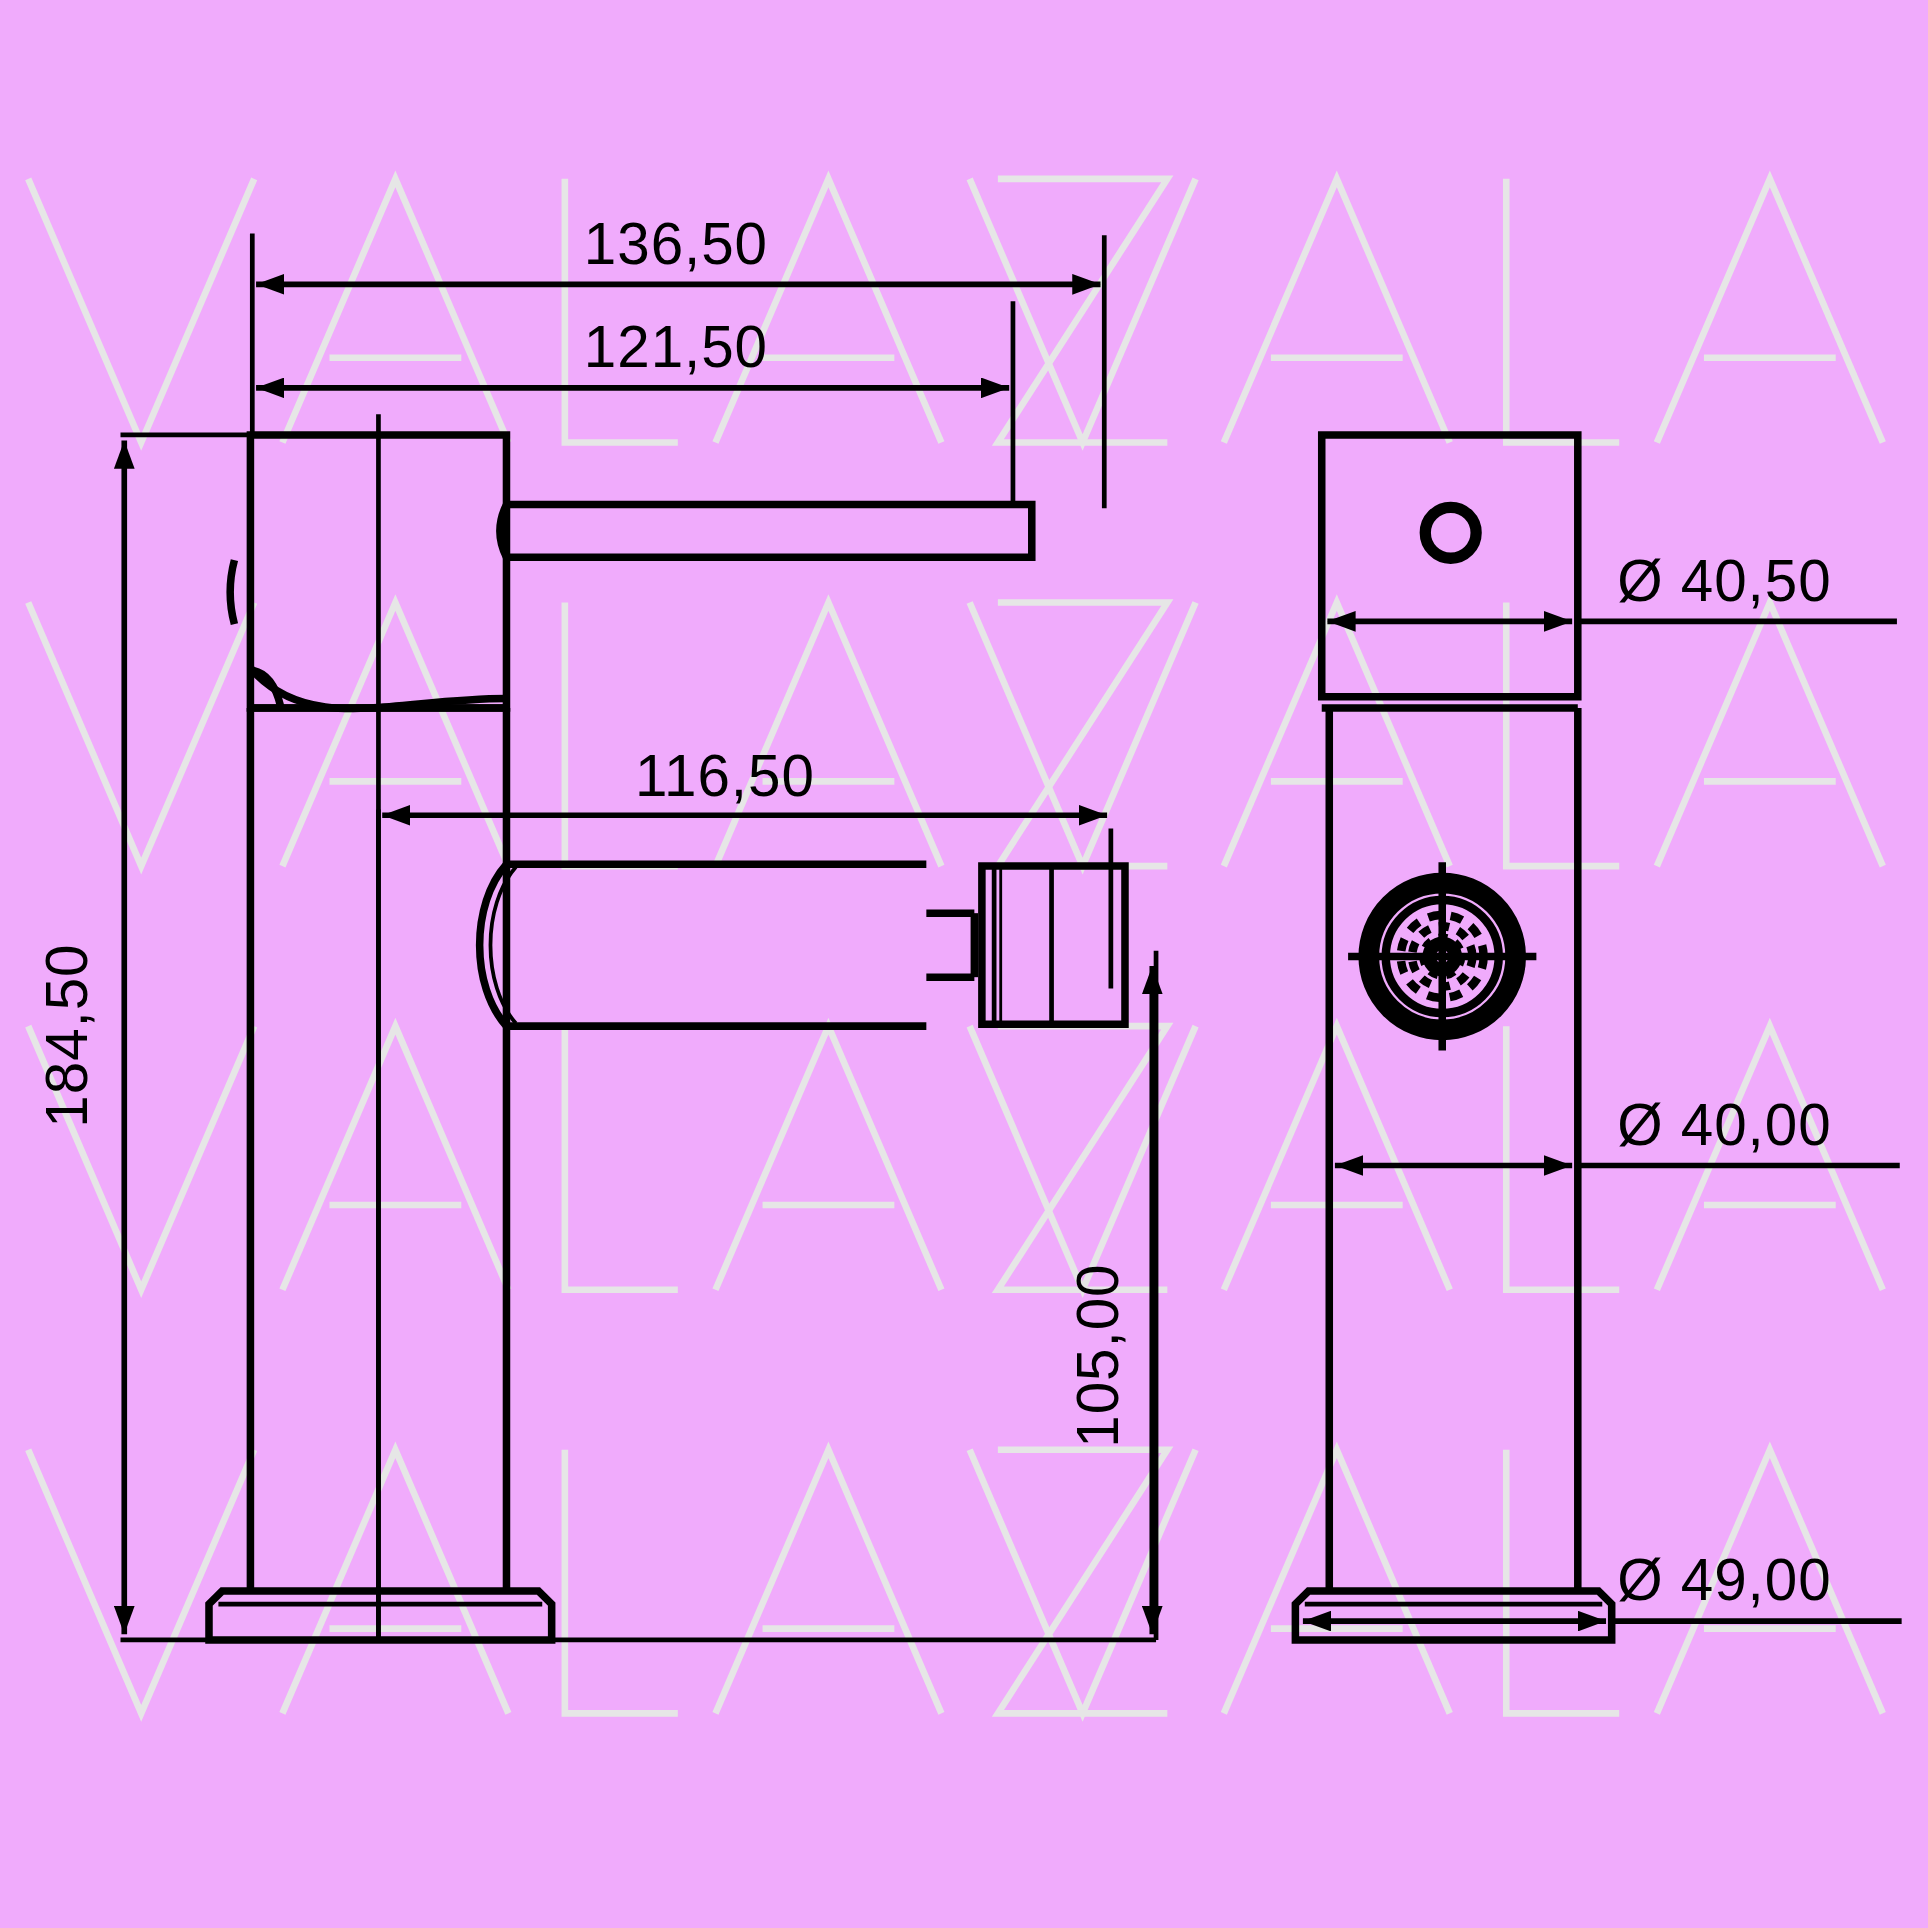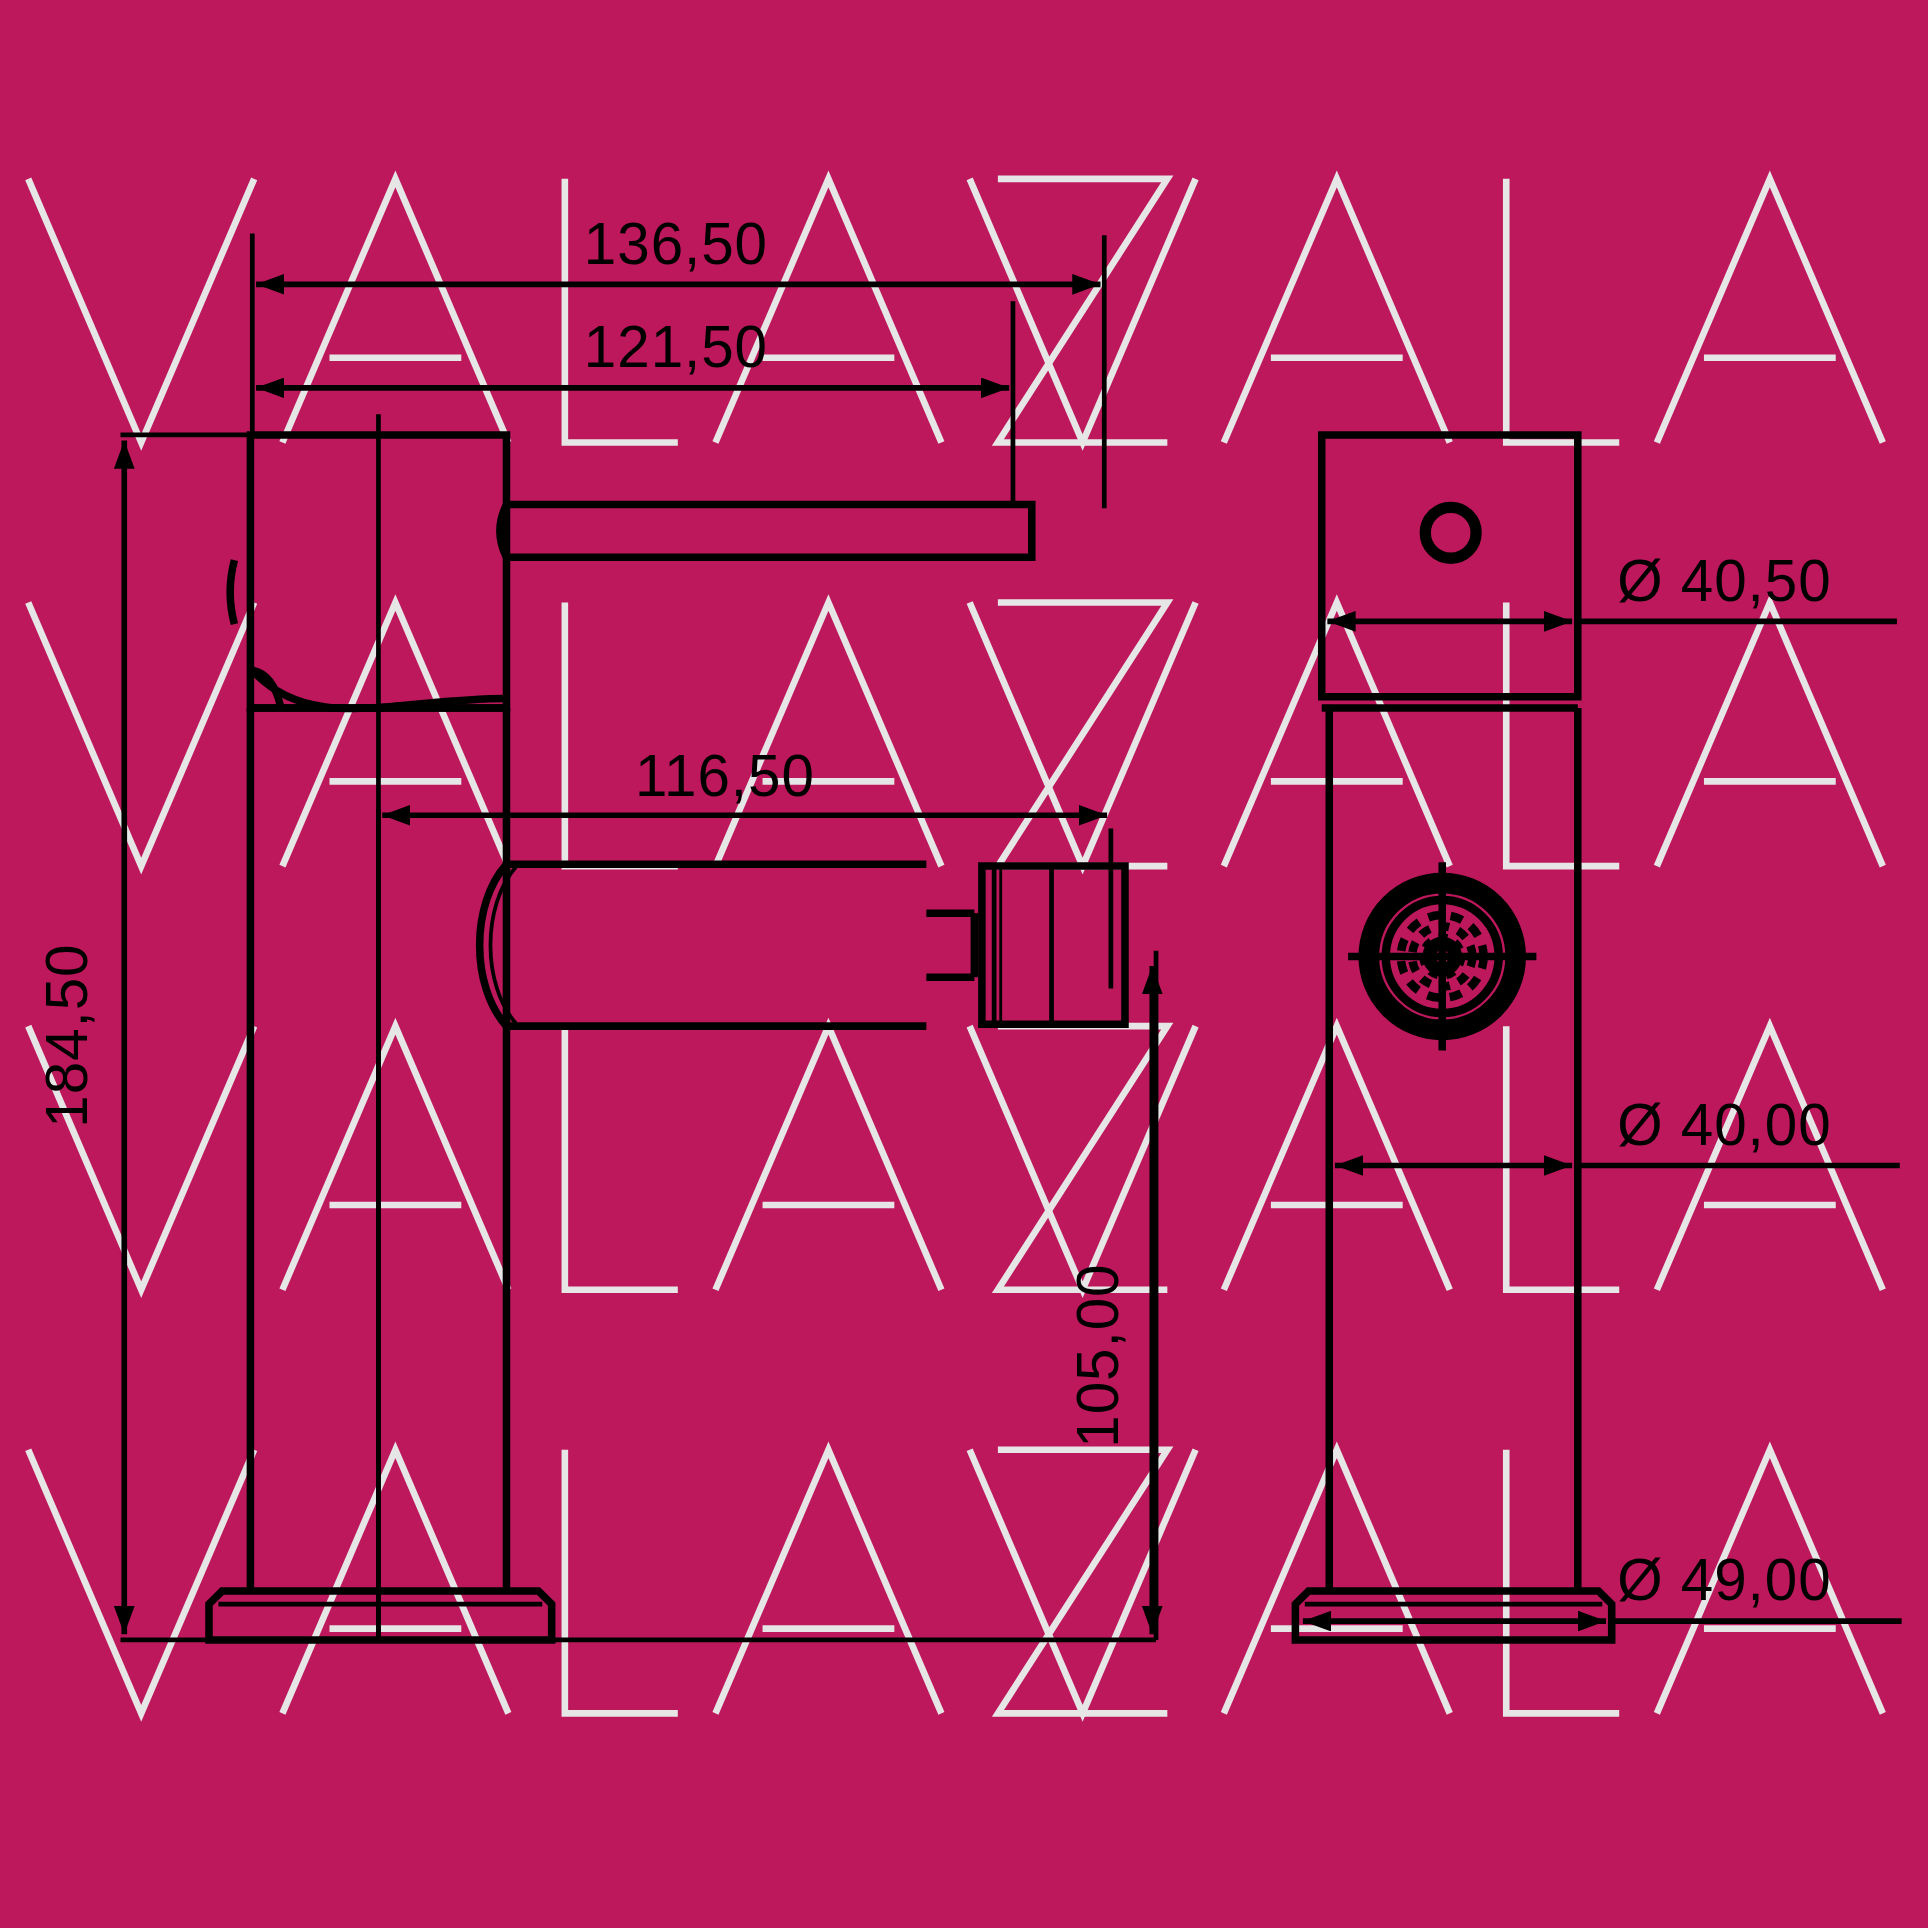--- a/index.html
+++ b/index.html
@@ -4,21 +4,21 @@
 <style>
   html, body {
     margin: 0;
     padding: 0;
     background: #ffffff;
   }
   #canvas-wrap {
     position: relative;
     width: 1928px;
     height: 1928px;
-    background: #be185d;
+    background: #f0abfc;
     font-family: "Liberation Sans", sans-serif;
     overflow: hidden;
   }
   svg.drawing {
     position: absolute;
     left: 0;
     top: 0;
     width: 1928px;
     height: 1928px;
     display: block;

